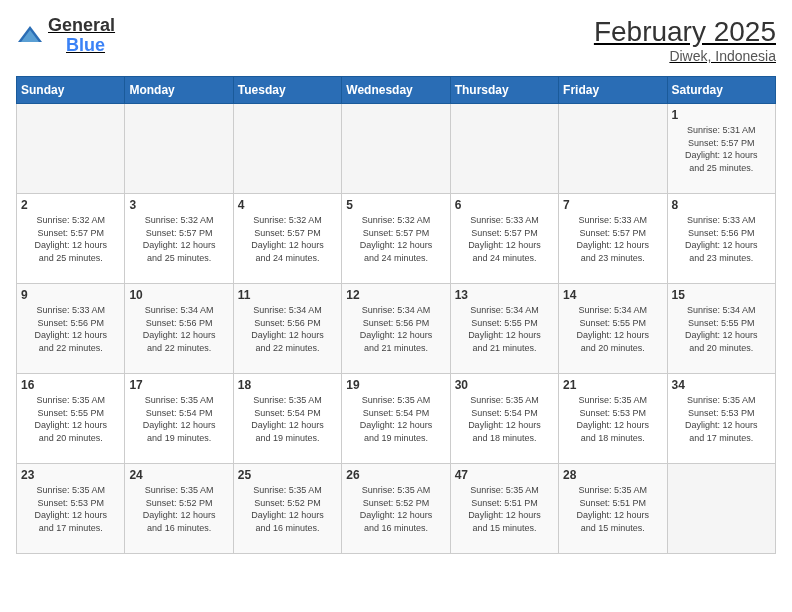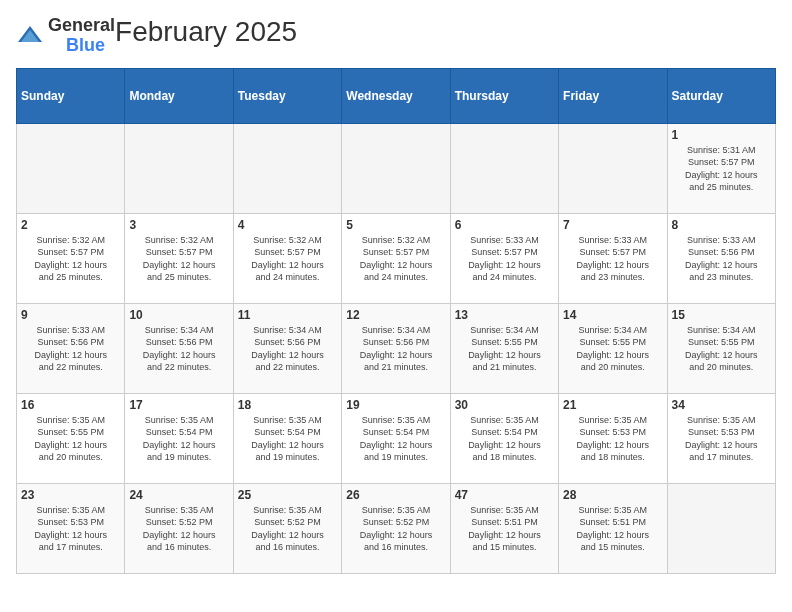--- a/index.html
+++ b/index.html
@@ -5,22 +5,24 @@
     * { margin: 0; padding: 0; box-sizing: border-box; }
     body {
       font-family: Arial, sans-serif;
       background: #fff;
       width: 792px;
       min-height: 612px;
       padding: 16px;
     }
     .header {
       display: flex;
+      justify-content: space-between;
       align-items: flex-start;
       margin-bottom: 12px;
+      text-decoration: underline;
     }
     .logo {
       display: flex;
       align-items: center;
       gap: 4px;
     }
     .logo-text {
       font-size: 18px;
       font-weight: bold;
       line-height: 1.1;
@@ -46,21 +48,21 @@
     table {
       width: 100%;
       border-collapse: collapse;
       table-layout: fixed;
     }
     thead th {
       background-color: #2a6db5;
       color: #fff;
       font-size: 12px;
       font-weight: bold;
-      padding: 20px 4px;
+      padding: 6px 4px;
       text-align: left;
       border: 1px solid #1a5a9a;
     }
     tbody td {
       vertical-align: top;
       border: 1px solid #ccc;
       padding: 4px;
       height: 90px;
       background: #fff;
       font-size: 9.5px;
@@ -95,20 +97,21 @@
       <polygon points="14,4 26,20 2,20" fill="#2a6db5"></polygon>
       <polygon points="14,8 23,20 5,20" fill="#5a9fd4"></polygon>
     </svg>
     <div class="logo-text">
       <span class="logo-general">General</span><br>
       <span class="logo-blue">Blue</span>
     </div>
   </div>
   <div class="title-block">
     <div class="calendar-title">February 2025</div>
+    <div class="calendar-subtitle">Diwek, Indonesia</div>
   </div>
 </div>
 
 <table>
   <thead>
     <tr>
     <th>Sunday</th>
         <th>Monday</th>
         <th>Tuesday</th>
         <th>Wednesday</th>

